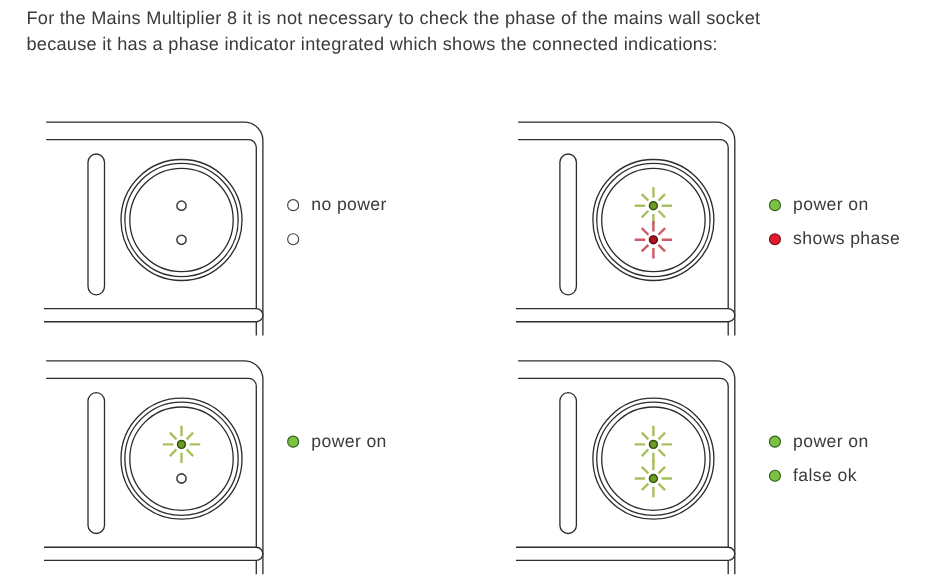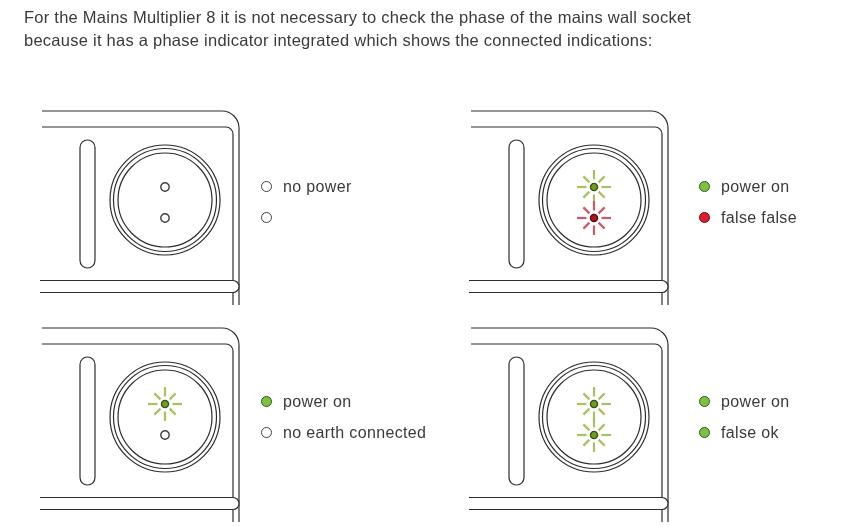--- a/index.html
+++ b/index.html
@@ -99,21 +99,21 @@
         </g>
   </svg>
     </div>
   <div class="legend" style="left:699px;top:171px;">
     <div class="legend-row">
       <span class="dot dot-green"></span>
       <span class="legend-label">power on</span>
     </div>
     <div class="legend-row">
       <span class="dot dot-red"></span>
-      <span class="legend-label">false false</span>
+      <span class="legend-label">shows phase</span>
     </div>
   </div>
 
   <div class="panel-art" style="left:40px;top:315px;">
       <svg width="206" height="209" viewBox="0 0 206 209">
     <path class="ln" d="M 2 13 H 182 A 17 17 0 0 1 199 30 V 207" fill="none"></path>
     <path class="ln" d="M 2 29 H 186 A 7 7 0 0 1 193 36 V 207" fill="none"></path>
     <rect class="ln" x="40" y="42" width="15" height="128" rx="7.5" fill="none"></rect>
     <circle class="ln" cx="125" cy="102" r="55" fill="none"></circle>
     <circle class="ln" cx="125" cy="102" r="51.5" fill="none"></circle>
@@ -132,24 +132,20 @@
         </g>
     <g class="led led-1" transform="translate(125,120)">
           <circle r="4.2" fill="#ffffff" stroke="#3f3f3f" stroke-width="1.4"></circle>
         </g>
   </svg>
     </div>
   <div class="legend" style="left:261px;top:386px;">
     <div class="legend-row">
       <span class="dot dot-green"></span>
       <span class="legend-label">power on</span>
-    </div>
-    <div class="legend-row">
-      <span class="dot dot-off"></span>
-      <span class="legend-label">no earth connected</span>
     </div>
   </div>
 
   <div class="panel-art" style="left:469px;top:315px;">
       <svg width="206" height="209" viewBox="0 0 206 209">
     <path class="ln" d="M 2 13 H 182 A 17 17 0 0 1 199 30 V 207" fill="none"></path>
     <path class="ln" d="M 2 29 H 186 A 7 7 0 0 1 193 36 V 207" fill="none"></path>
     <rect class="ln" x="40" y="42" width="15" height="128" rx="7.5" fill="none"></rect>
     <circle class="ln" cx="125" cy="102" r="55" fill="none"></circle>
     <circle class="ln" cx="125" cy="102" r="51.5" fill="none"></circle>

